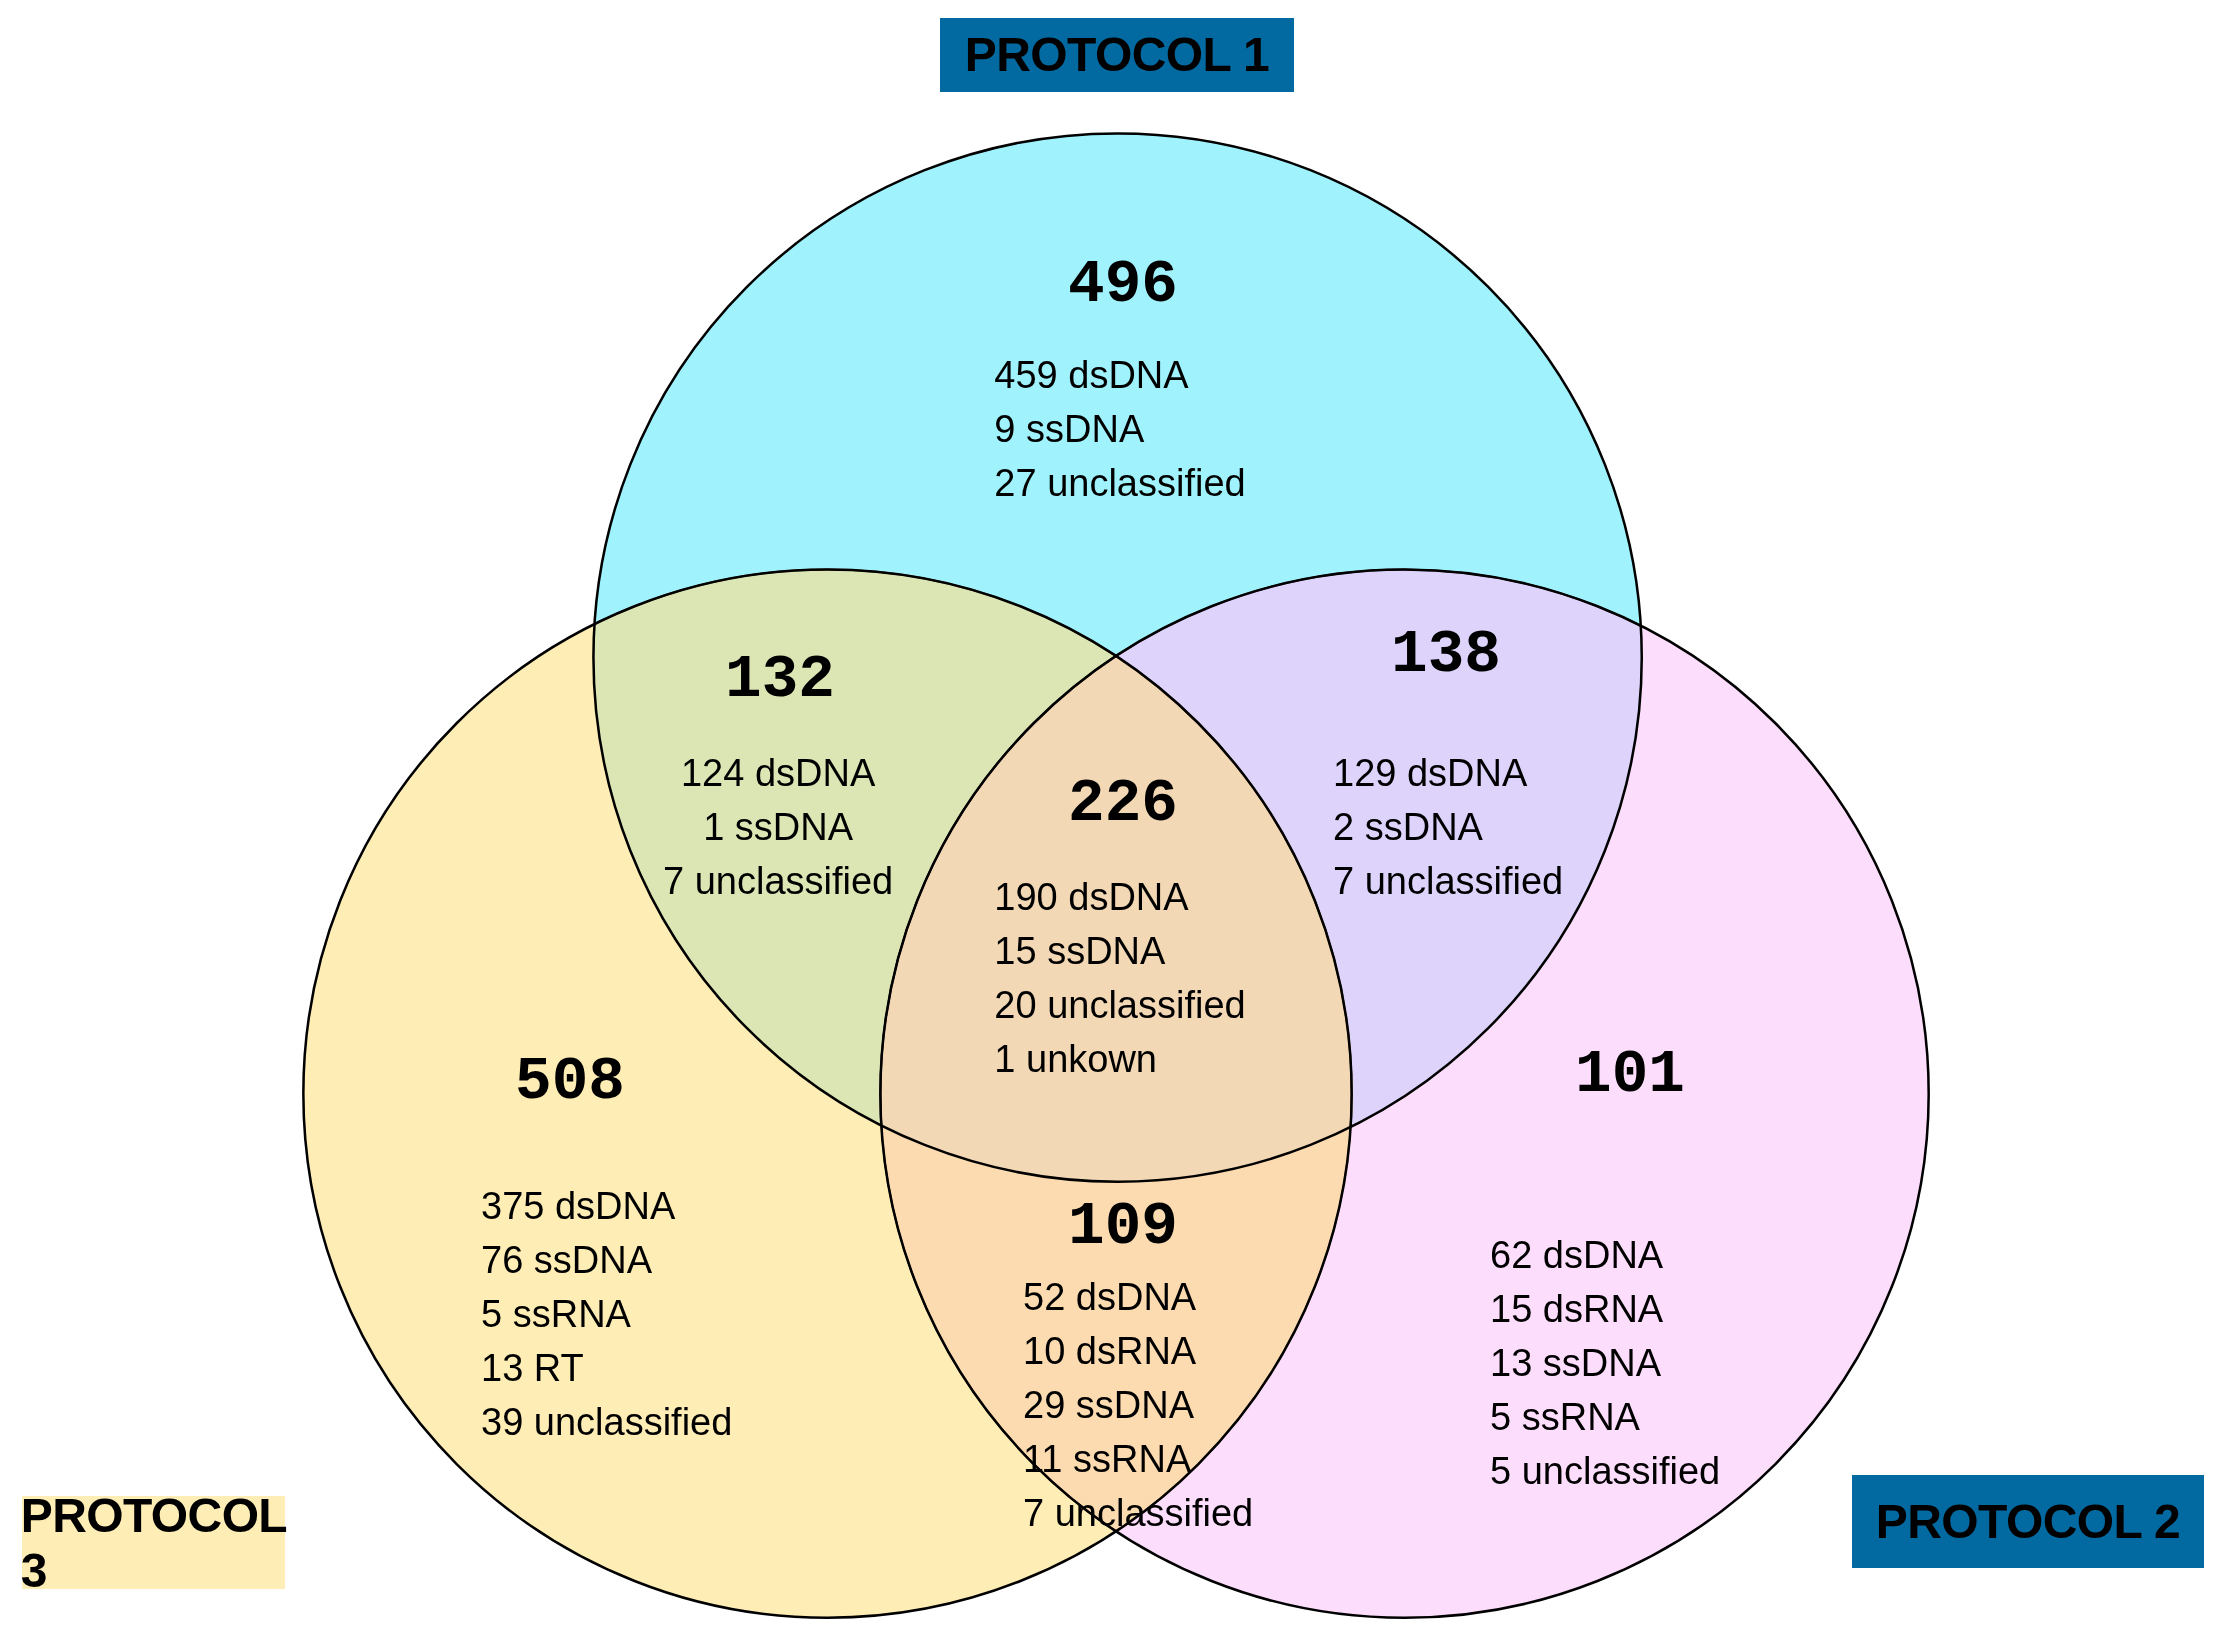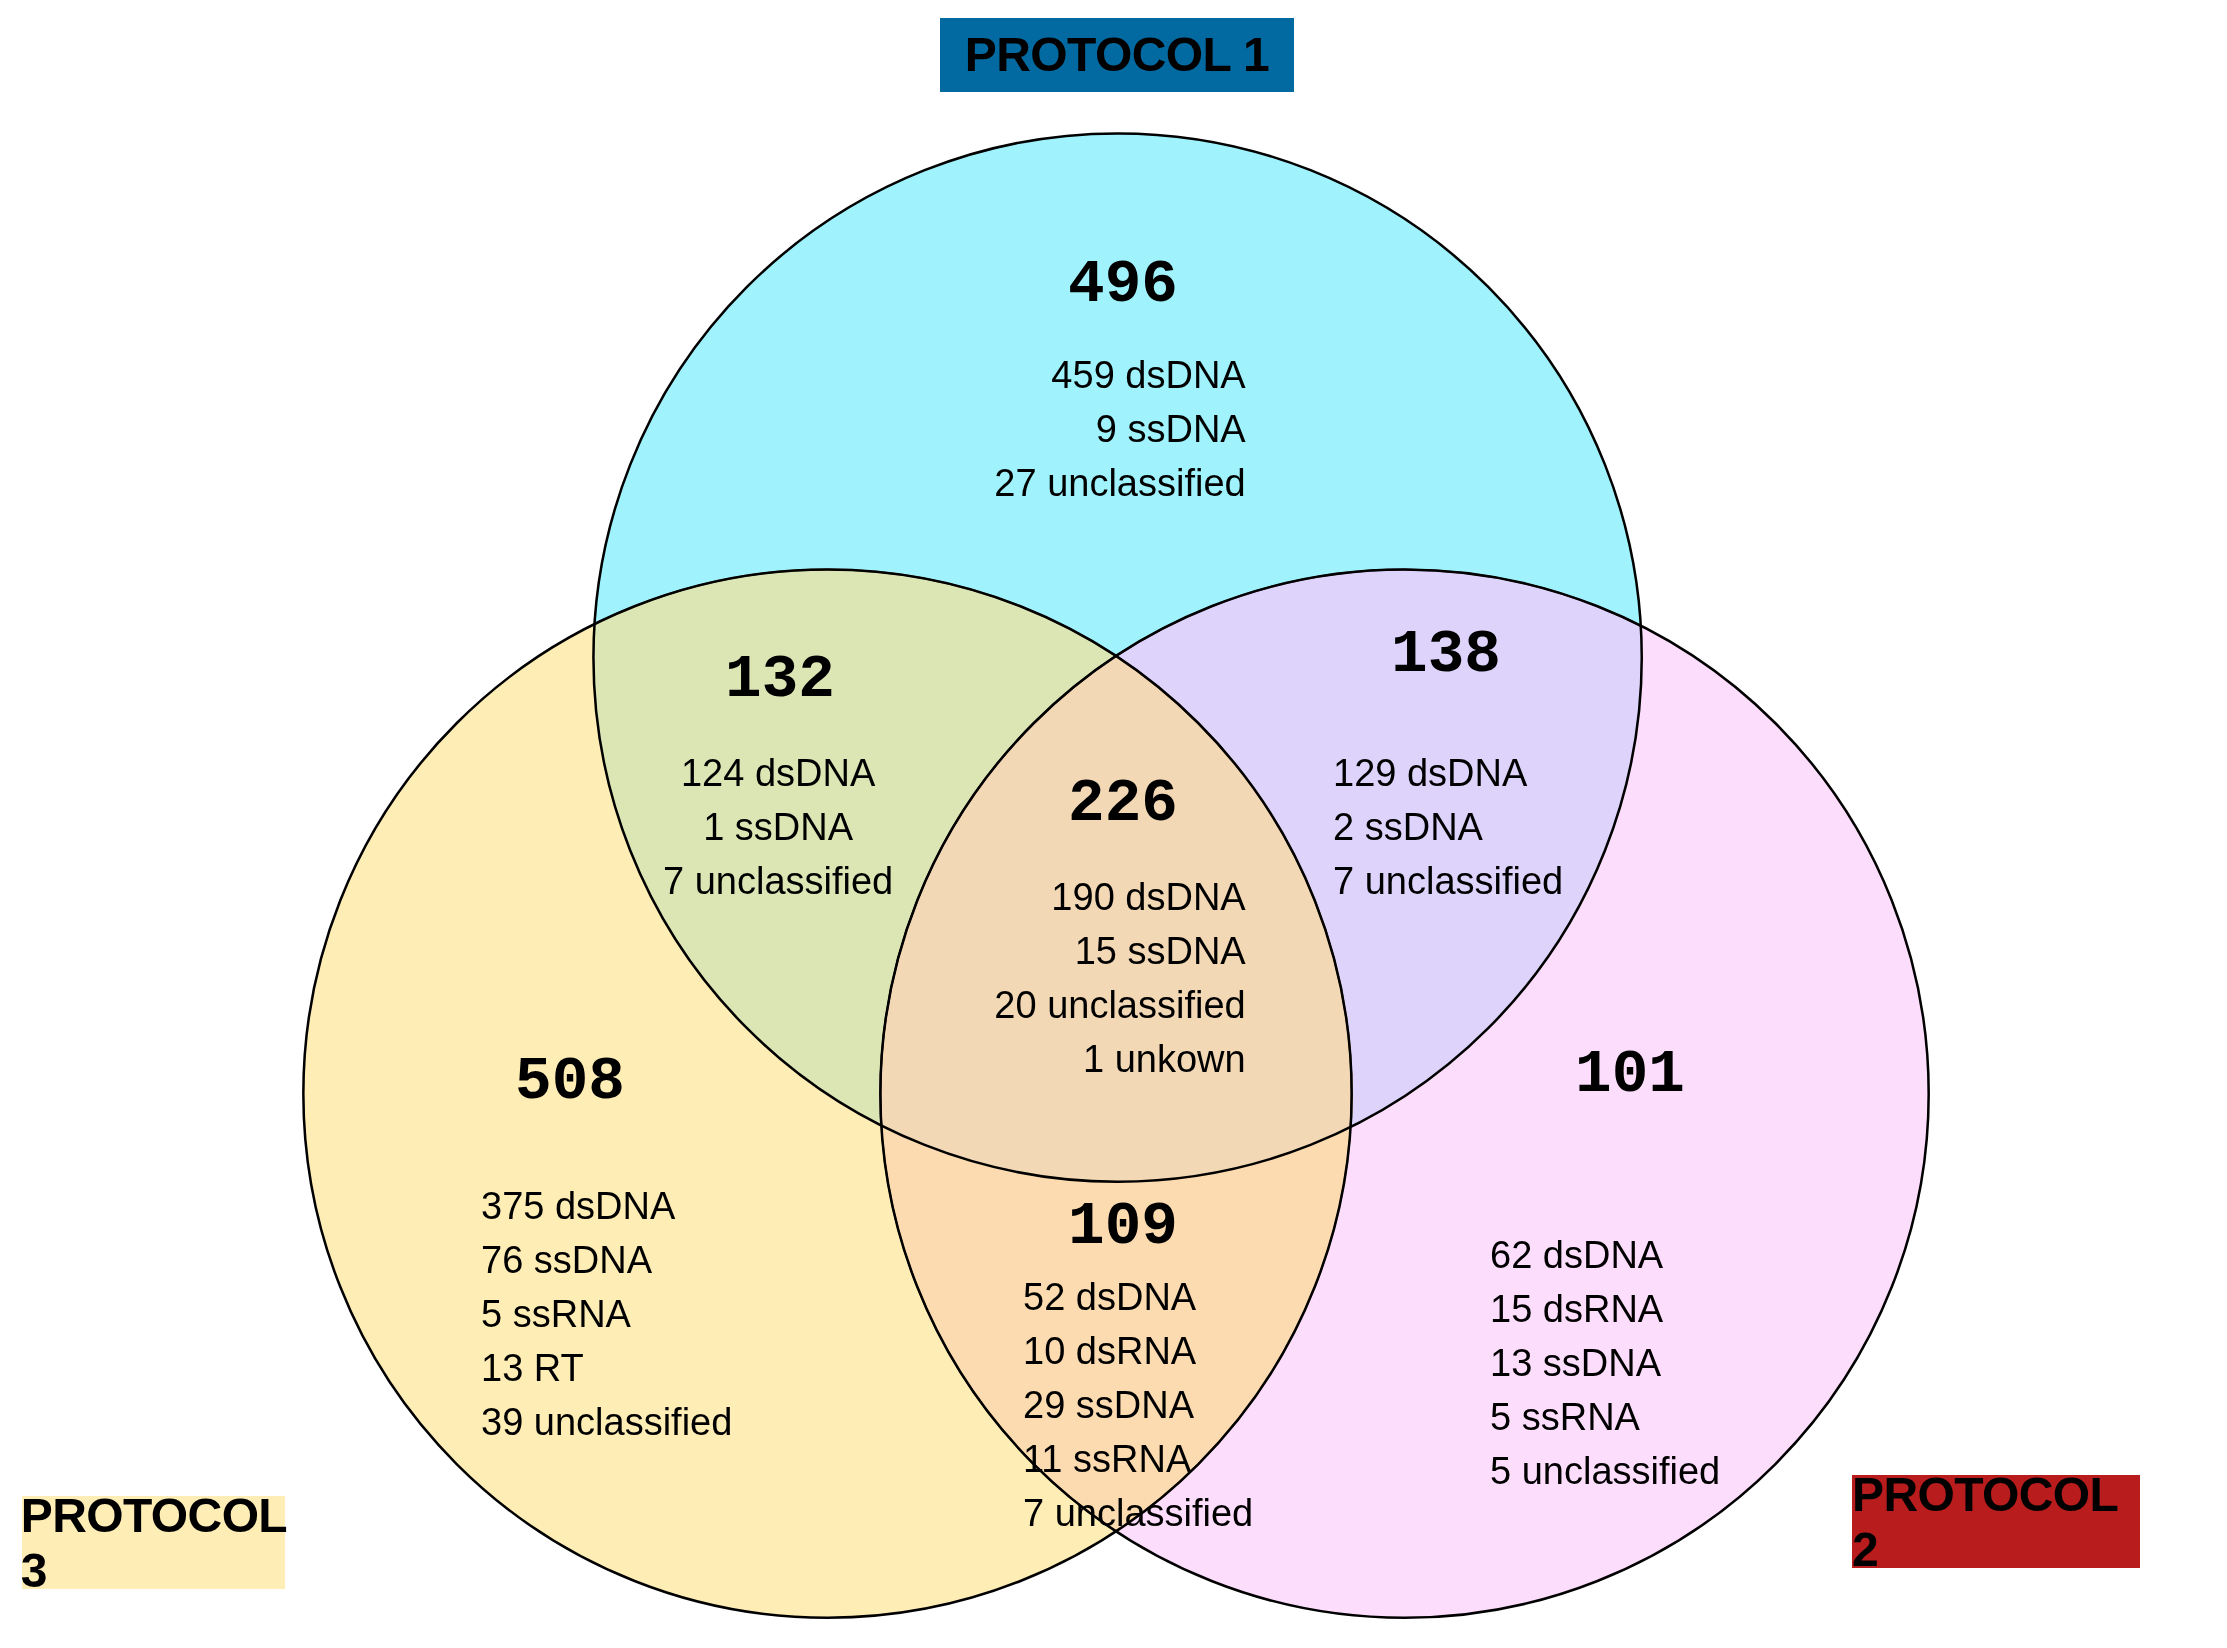--- a/index.html
+++ b/index.html
@@ -4,21 +4,21 @@
 <style>
   html, body { margin: 0; padding: 0; background: #ffffff; }
   body { width: 2227px; height: 1648px; position: relative; overflow: hidden;
          font-family: "Liberation Sans", "DejaVu Sans", sans-serif; color: #000; }
   svg.venn { position: absolute; left: 0; top: 0; }
   .label-box { position: absolute; display: flex; align-items: center; justify-content: center;
                font-weight: bold; font-size: 48px; letter-spacing: -0.6px; color: #000; }
   .count { position: absolute; font-weight: bold; font-size: 61px; line-height: 1;
            transform: translate(-50%, -50%); white-space: nowrap; font-family: Liberation Mono, monospace; }
   .lines { position: absolute; font-size: 38px; line-height: 54px; white-space: nowrap; }
-  .lines.center { transform: translateX(-50%); text-align: right; }
+  .lines.center { transform: translateX(-50%); text-align: left; }
   .lines div { margin: 0; }
 </style>
 </head>
 <body>
 
 <svg class="venn" width="2227" height="1648" viewBox="0 0 3539 2619">
   <defs>
     <clipPath id="c1">
         <circle cx="1776" cy="1045" r="833"></circle>
       </clipPath>
@@ -63,21 +63,21 @@
   <circle cx="2232" cy="1738" r="833" fill="none" stroke="#000" stroke-width="4"></circle>
   <circle cx="1315" cy="1738" r="833" fill="none" stroke="#000" stroke-width="0"></circle>
 </svg>
 
 <div class="label-box" style="left:940px; top:17.6px; width:354px; height:74px; background:#0369a1;">
   <span>PROTOCOL 1</span>
 </div>
 <div class="label-box" style="left:22px; top:1475px; width:263px; height:93px; background:#FEEDB5;margin-top:21px;">
   <span>PROTOCOL 3</span>
 </div>
-<div class="label-box" style="left:1852px; top:1475px; width:288px; height:93px; background:#b91c1c;">
+<div class="label-box" style="left:1852px; top:1475px; width:352px; height:93px; background:#0369a1;">
   <span>PROTOCOL 2</span>
 </div>
 
 <div class="count" style="left:1123px; top:284px;">496</div>
 <div class="lines center" style="left:1120px; top:348px;">
   <div>459 dsDNA</div>
   <div>9 ssDNA</div>
   <div>27 unclassified</div>
 </div>
 

